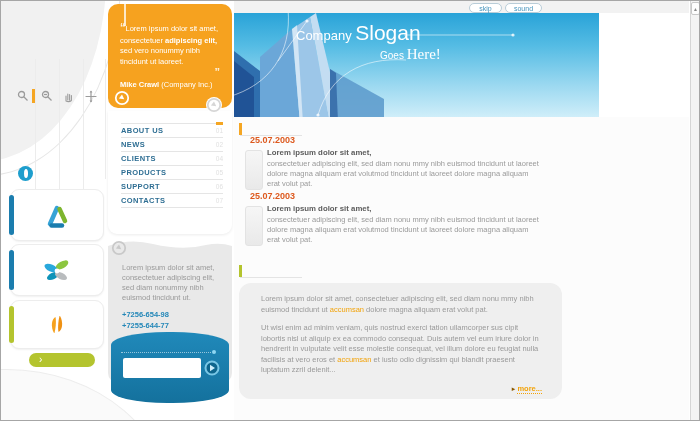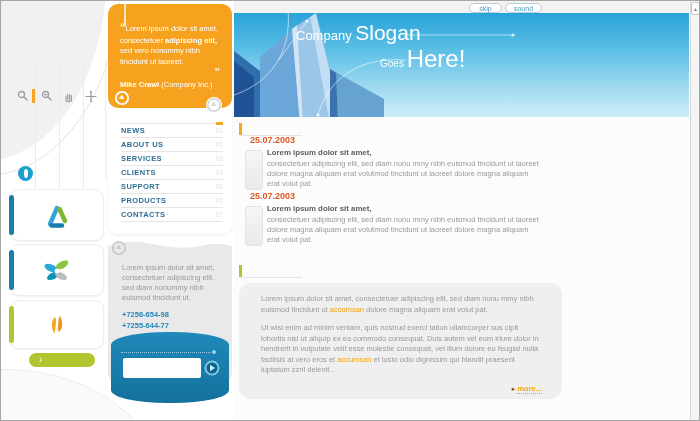--- a/index.html
+++ b/index.html
@@ -57,28 +57,28 @@
   .cyl .dotend { position:absolute; right:13px; top:18px; width:4px; height:4px; border-radius:50%; background:#8ed6f2; }
   .cyl input { position:absolute; left:12px; top:26px; width:78px; height:20px; border:0; border-radius:2px;
     background:#fff; font-size:9px; padding:0 4px; box-sizing:border-box; outline:none; }
   .cyl .go { position:absolute; right:8px; top:27px; width:18px; height:18px; cursor:pointer; }
   .cyl .go svg { width:18px; height:18px; display:block; }
   
   .topstrip { position:absolute; left:233px; top:0; width:455px; height:12px; background:#f2f2f2; }
   .chip { position:absolute; top:2px; height:10px; line-height:9px; font-size:7px; color:#4795bd; background:#fff;
     border:1px solid #b9cdd8; border-radius:5px; text-align:center; cursor:pointer; box-sizing:border-box; }
   #chip-skip { left:468px; width:33px; } #chip-sound { left:504px; width:37px; }
-  .hero { position:absolute; left:233px; top:12px; width:455px; height:110px; overflow:hidden;
+  .hero { position:absolute; left:233px; top:12px; width:365px; height:110px; overflow:hidden;
     background:linear-gradient(180deg,#29a3d8 0%,#55bce4 30%,#9ad8f0 65%,#d9f2fb 100%); }
   .hero svg.bld   { position:absolute; left:0; bottom:0; }
   .hero svg.lines { position:absolute; left:0; top:0; }
   .slogan { position:absolute; left:62px; top:8px; color:#fff; white-space:nowrap; }
   .s-sm { font-size:13px; } .s-lg { font-size:21px; }
   .goes { position:absolute; left:146px; top:32px; color:#fff; white-space:nowrap; }
-  .g-sm { font-size:10px; } .g-lg { font-size:24px; }
+  .g-sm { font-size:10px; } .g-lg { font-size:15px;font-family:Liberation Serif, serif; }
   .content { position:absolute; left:233px; top:116px; width:455px; height:327px; background:#fcfcfc; }
   .mark { position:absolute; width:3px; height:12px; }
   .mark.orange { left:5px; top:6px; background:#f5a623; }
   .mark.green  { left:5px; top:148px; background:#b4c42e; }
   .mline { position:absolute; left:6px; border-top:1px solid #e4e4e4; width:62px; }
   #mline1 { top:18px; } #mline2 { top:160px; }
   .date { position:absolute; left:16px; color:#dd5a1f; font-weight:bold; font-size:9px; }
   #date1 { top:18px; } #date2 { top:74px; }
   .nslider { position:absolute; left:11px; width:16px; height:38px; cursor:pointer;
     background:linear-gradient(180deg,#f6f6f6,#e9e9e9); border:1px solid #e3e3e3; border-radius:3px; }
@@ -183,42 +183,38 @@
   <div class="circ-icon circ-grey">
     <svg viewBox="0 0 18 18">
         <circle cx="9" cy="9" r="7" fill="none" stroke="currentColor" stroke-width="2"></circle>
         <path d="M5.5,9.5 L9,5 L11.5,10.5 Z" fill="currentColor"></path>
       </svg>
   </div>
 
   <div class="menu-card">
     <div class="menu-rule"></div>
     <div class="menu-item">
+        <span class="lbl">ABOUT US</span>
+        <span class="num">01</span>
+      </div>
+    <div class="menu-item">
         <span class="lbl">NEWS</span>
         <span class="num">02</span>
       </div>
     <div class="menu-item">
-        <span class="lbl">ABOUT US</span>
-        <span class="num">01</span>
-      </div>
-    <div class="menu-item">
-        <span class="lbl">SERVICES</span>
-        <span class="num">03</span>
-      </div>
-    <div class="menu-item">
         <span class="lbl">CLIENTS</span>
         <span class="num">04</span>
       </div>
     <div class="menu-item">
+        <span class="lbl">PRODUCTS</span>
+        <span class="num">05</span>
+      </div>
+    <div class="menu-item">
         <span class="lbl">SUPPORT</span>
         <span class="num">06</span>
-      </div>
-    <div class="menu-item">
-        <span class="lbl">PRODUCTS</span>
-        <span class="num">05</span>
       </div>
     <div class="menu-item">
         <span class="lbl">CONTACTS</span>
         <span class="num">07</span>
       </div>
   </div>
 
   <div class="side-panel">
     <svg class="wave" viewBox="0 0 124 13" preserveAspectRatio="none">
       <path d="M0,13 L0,8 Q22,0 45,6 Q75,13 98,7 Q112,4 124,8 L124,13 Z" fill="#e9e9e9"></path>

